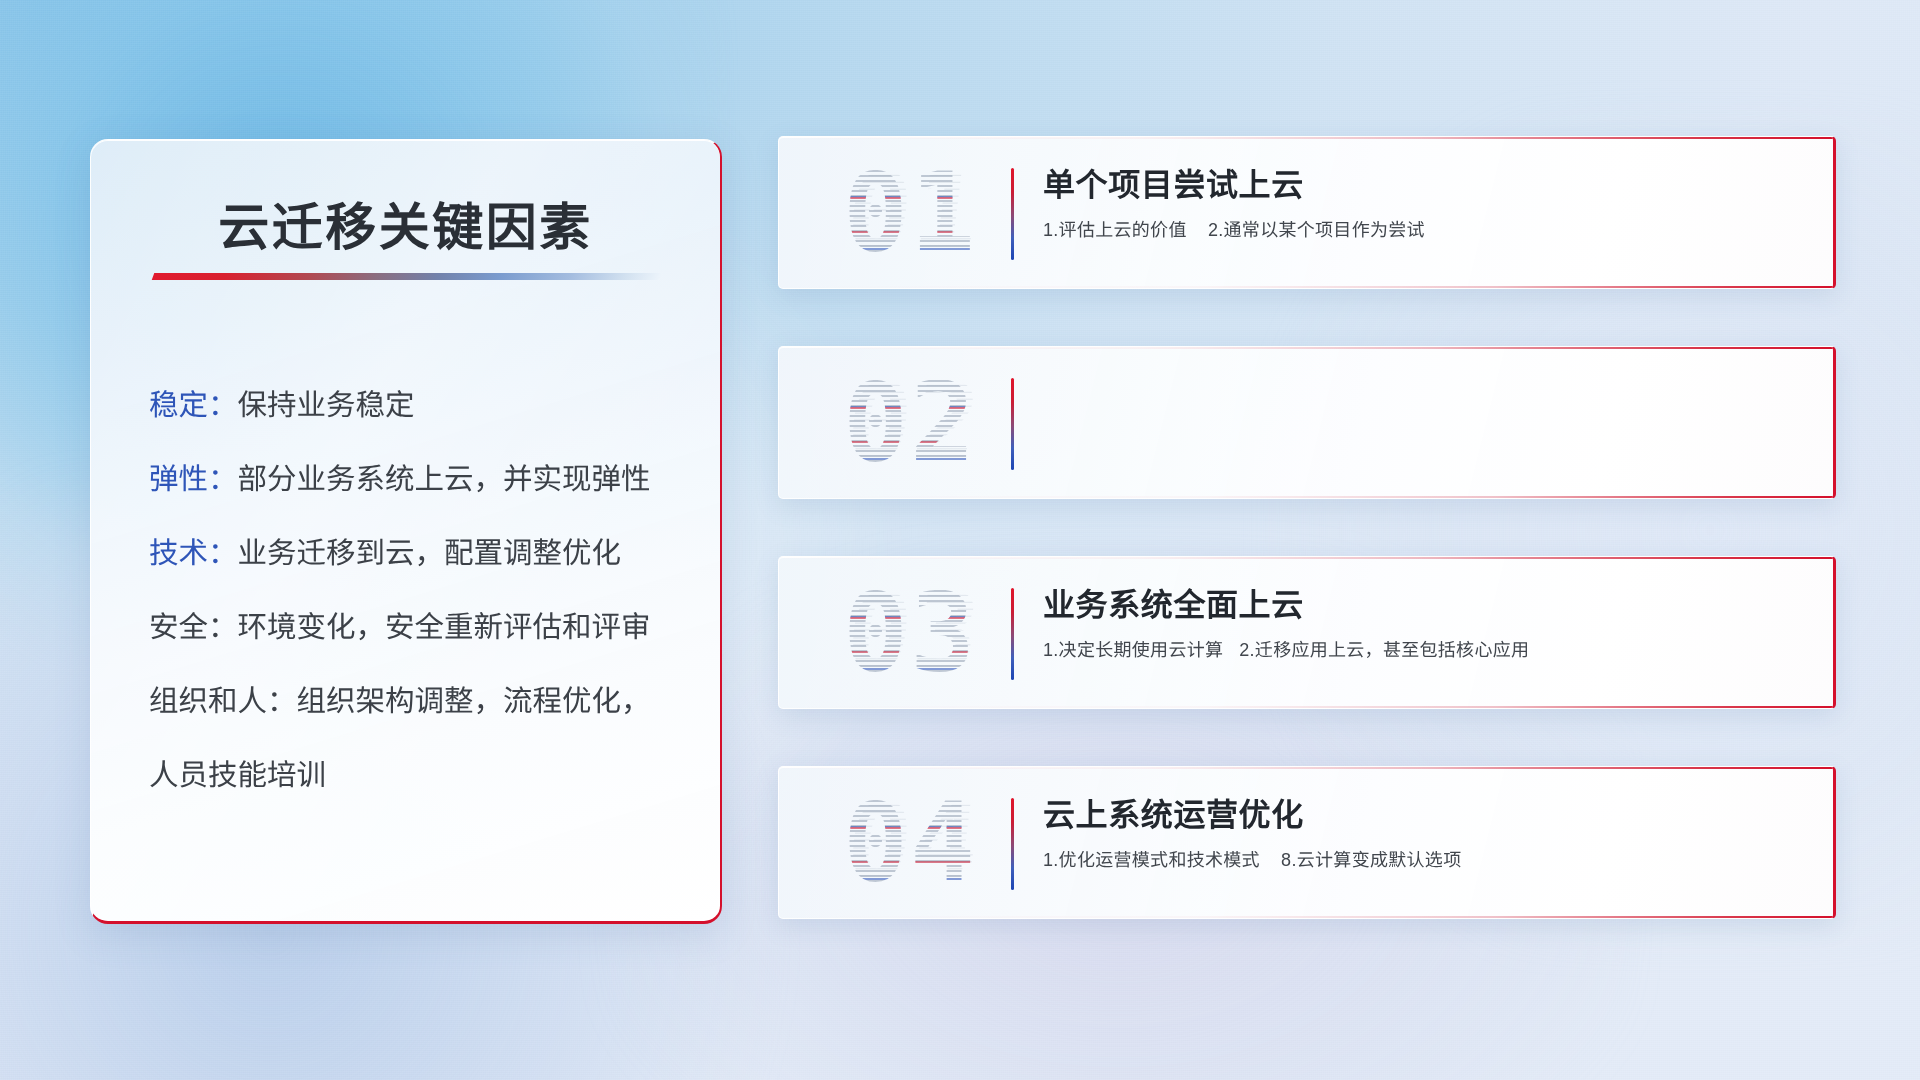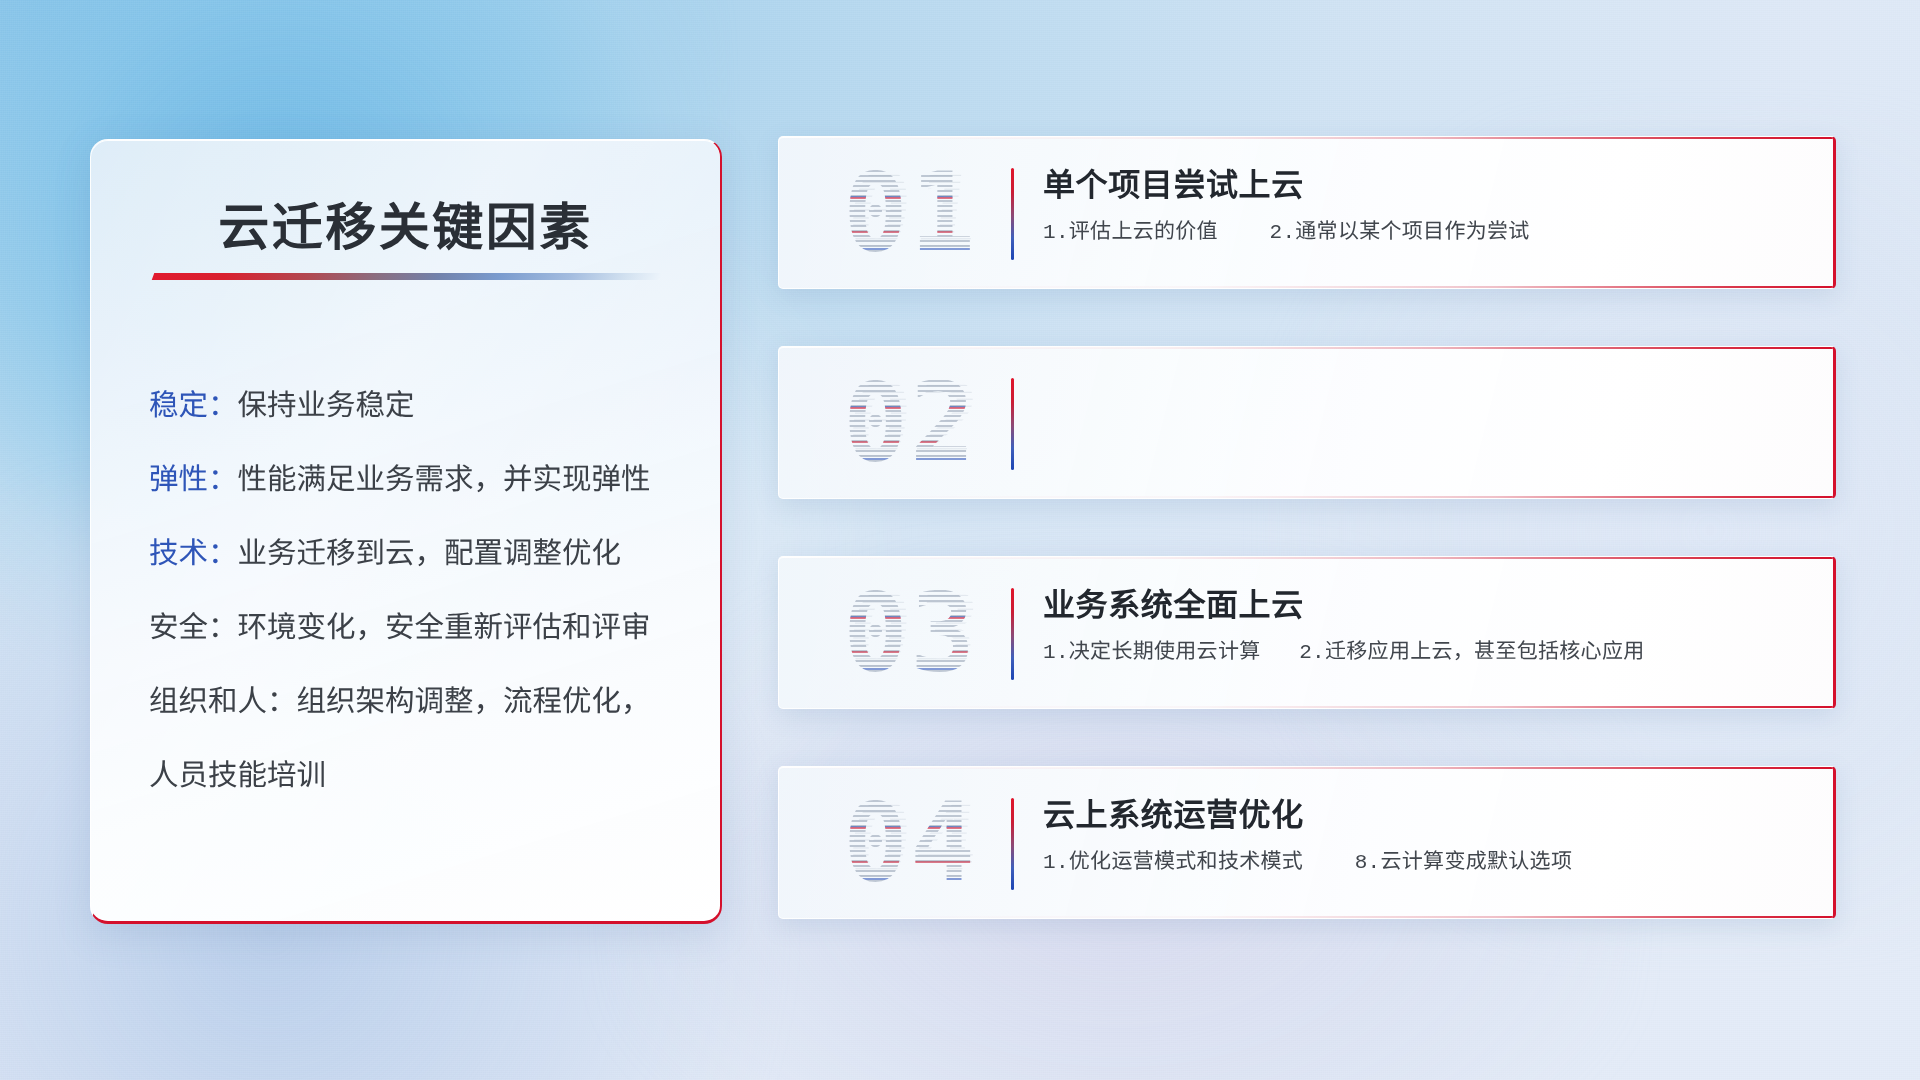--- a/index.html
+++ b/index.html
@@ -299,26 +299,26 @@
   .card-title {
     font-size: 32px;
     font-weight: 700;
     color: #22272e;
     letter-spacing: 0.6px;
     line-height: 1.28;
     font-family: "DejaVu Sans", "Liberation Sans", sans-serif;
   }
   .card-sub {
     margin-top: 13px;
-    font-size: 21px;
+    font-size: 18px;
     color: #41464d;
     letter-spacing: 0.3px;
     line-height: 1.32;
     white-space: pre;
-    font-family: Liberation Mono, monospace;
+    font-family: Liberation Sans, sans-serif;
   }
 </style>
 </head>
 <body>
 
 <div id="stage">
 
   <div id="bg-base"></div>
   <div id="bg-glow-tl"></div>
   <div id="bg-glow-bl"></div>
@@ -332,21 +332,21 @@
 
     <h1 id="panel-title">云迁移关键因素</h1>
 
     <div id="title-rule"></div>
 
     <div id="factor-list">
       <div class="factor-line">
         <span class="factor-key accent">稳定：</span><span class="factor-val">保持业务稳定</span>
       </div>
       <div class="factor-line">
-        <span class="factor-key accent">弹性：</span><span class="factor-val">性能满足业务需求，并实现弹性</span>
+        <span class="factor-key accent">弹性：</span><span class="factor-val">部分业务系统上云，并实现弹性</span>
       </div>
       <div class="factor-line">
         <span class="factor-key accent">技术：</span><span class="factor-val">业务迁移到云，配置调整优化</span>
       </div>
       <div class="factor-line">
         <span class="factor-key plain">安全：</span><span class="factor-val">环境变化，安全重新评估和评审</span>
       </div>
       <div class="factor-line">
         <span class="factor-key plain">组织和人：</span><span class="factor-val">组织架构调整，流程优化，</span>
       </div>

